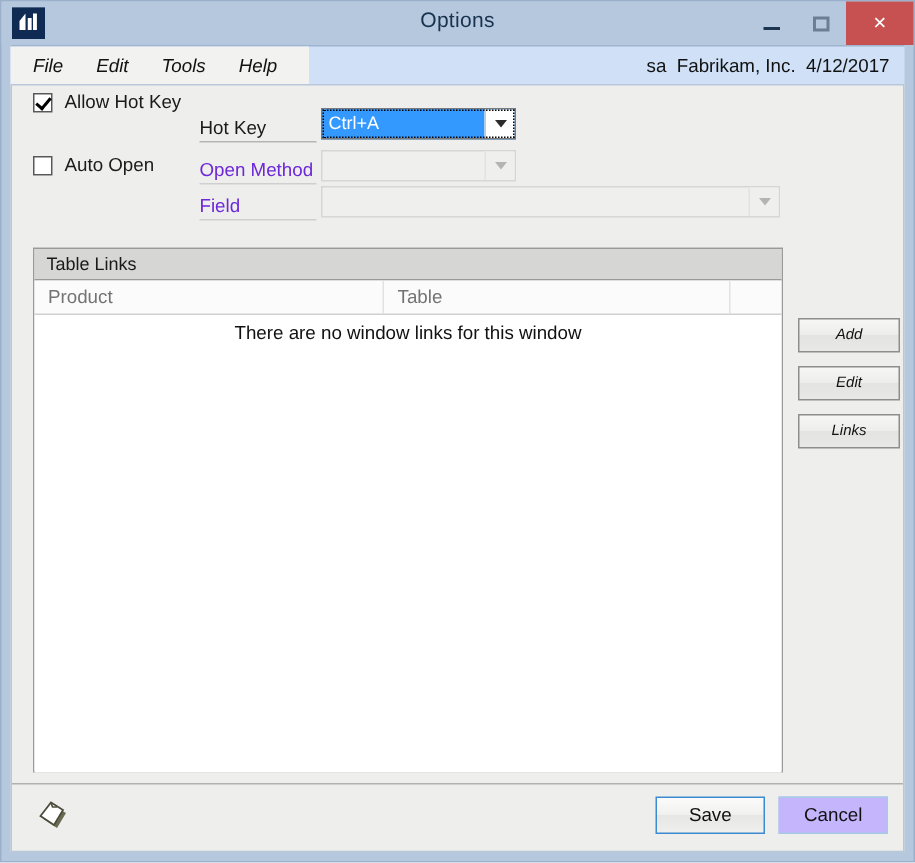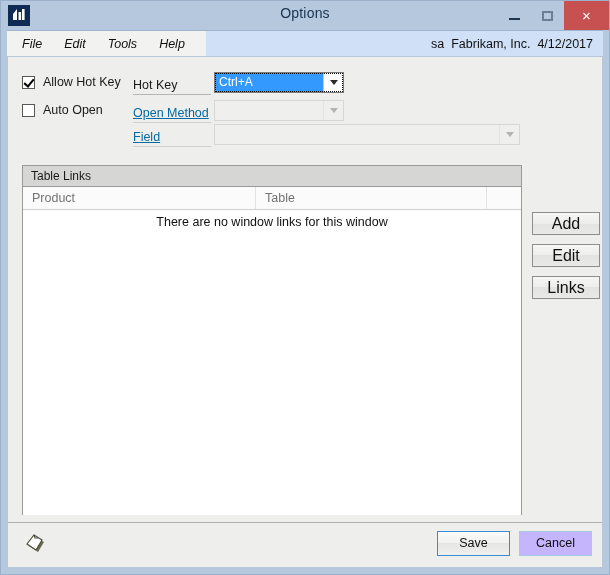--- a/index.html
+++ b/index.html
@@ -185,21 +185,21 @@
   .field-label {
     font-size: 12.5px;
     color: #1a1a1a;
     padding-bottom: 2px;
     border-bottom: 1px solid #b5b5b5;
     box-sizing: border-box;
     display: flex;
     align-items: flex-end;
     height: 20px;
   }
-  .field-label.disabled { color: #0369a1; border-bottom-color: #cfcfcf; text-decoration: underline; }
+  .field-label.disabled { color: #6d28d9; border-bottom-color: #cfcfcf; }
 
   
   .combo {
     position: relative;
     height: 21px;
     background: #ffffff;
     border: 1px solid #9b9b9b;
     box-sizing: border-box;
     display: flex;
     align-items: center;
@@ -311,25 +311,26 @@
     width: 68px;
   }
   .btn {
     display: block;
     width: 100%;
     height: 23px;
     background: linear-gradient(to bottom, #f6f6f5 0%, #ededeb 50%, #e3e3e1 50%, #e8e8e6 100%);
     border: 1px solid #8d8d8d;
     box-sizing: border-box;
     font-family: "Liberation Sans", sans-serif;
-    font-size: 16px;
+    font-size: 10px;
     color: #111111;
     text-align: center;
     line-height: 21px;
     margin-bottom: 9px;
+    font-style: italic;
   }
 
   
   .footer {
     position: absolute;
     left: 0;
     right: 0;
     bottom: 0;
     height: 44px;
     border-top: 1px solid #b0b0ae;
@@ -406,21 +407,21 @@
     <div class="menu-status">
       <span>sa</span>
       <span>Fabrikam, Inc.</span>
       <span>4/12/2017</span>
     </div>
   </div>
 
   <div class="client">
     <div class="client-inner">
 
-      <div class="opt-row" style="left:14px; top:18px;">
+      <div class="opt-row" style="left:14px; top:4px;">
         <label class="cb-wrap">
           <span class="checkbox checked"></span>
           <span class="cb-label">Allow Hot Key</span>
         </label>
       </div>
 
       <div class="opt-row" style="left:125px; top:18px;">
         <span class="field-label" style="width:78px;">Hot Key</span>
       </div>
       <div class="combo focused" style="position:absolute; left:206px; top:15px; width:130px;">

